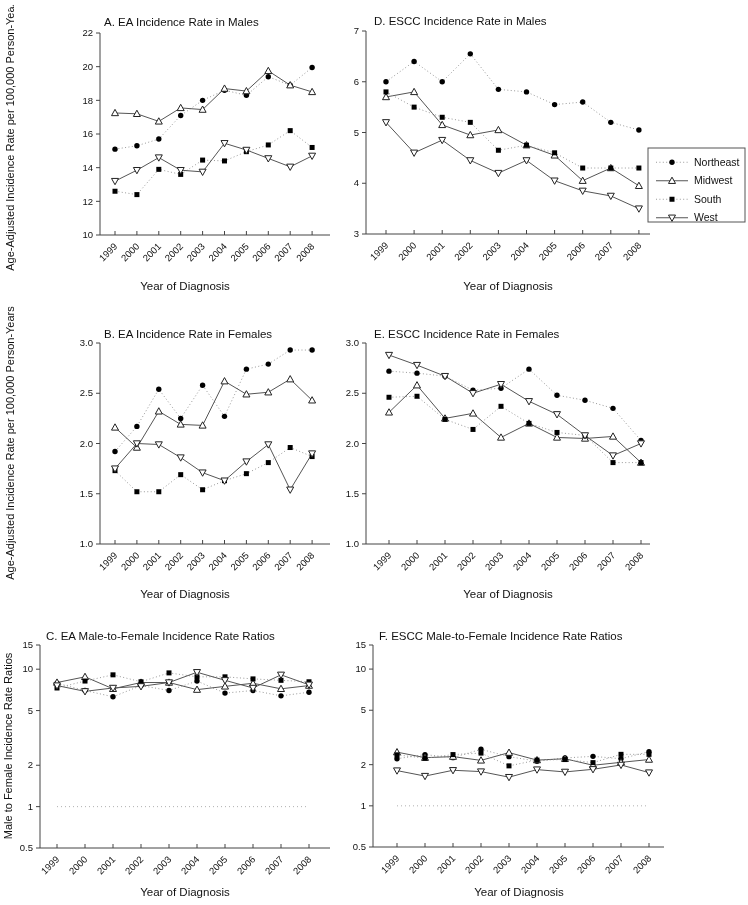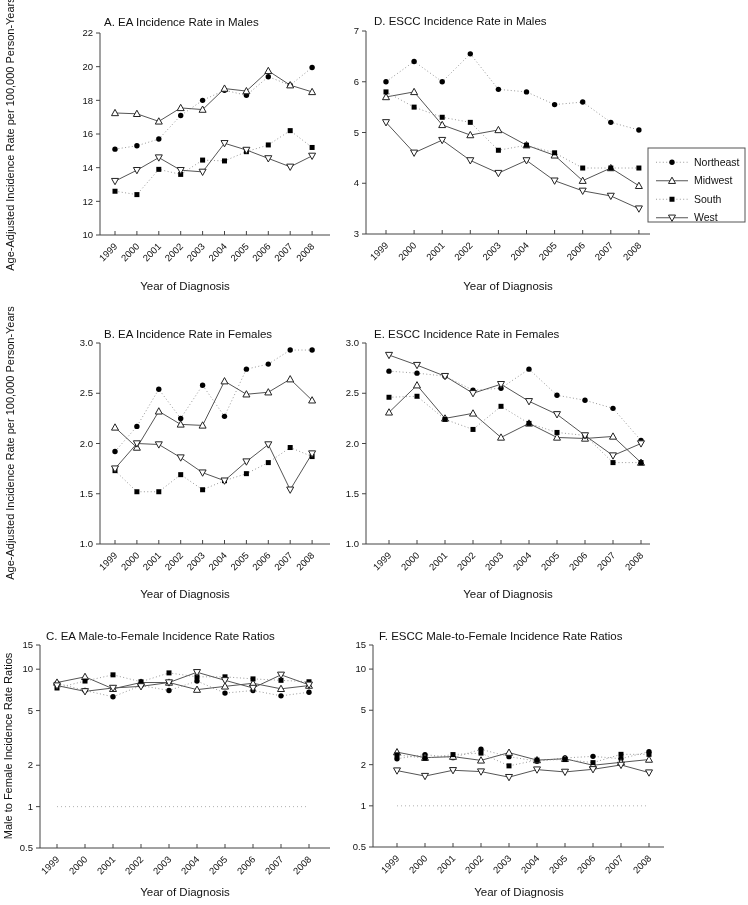--- a/index.html
+++ b/index.html
@@ -1,17 +1,17 @@
 <!DOCTYPE html>
 <html><head>
 <meta charset="utf-8">
 <style>
   html,body{margin:0;padding:0;background:#ffffff;}
   body{font-family:"Liberation Sans", sans-serif;}
-  #figure-canvas{position:relative;width:748px;height:905px;background:#ffffff;overflow:hidden;}
+  #figure-canvas{position:relative;width:748px;height:905px;background:#ffffff;overflow:hidden;border-radius:30px;}
   #fig-svg{position:absolute;left:0;top:0;}
   text{fill:#111111;}
 </style>
 </head>
 <body>
 
 <div id="figure-canvas">
   <svg id="fig-svg" width="748" height="905" viewBox="0 0 748 905" xmlns="http://www.w3.org/2000/svg">
       <g>
         <text font-family="&quot;Liberation Sans&quot;, sans-serif" x="104" y="26" font-size="11.5" text-anchor="start">A.  EA Incidence Rate in Males</text>

